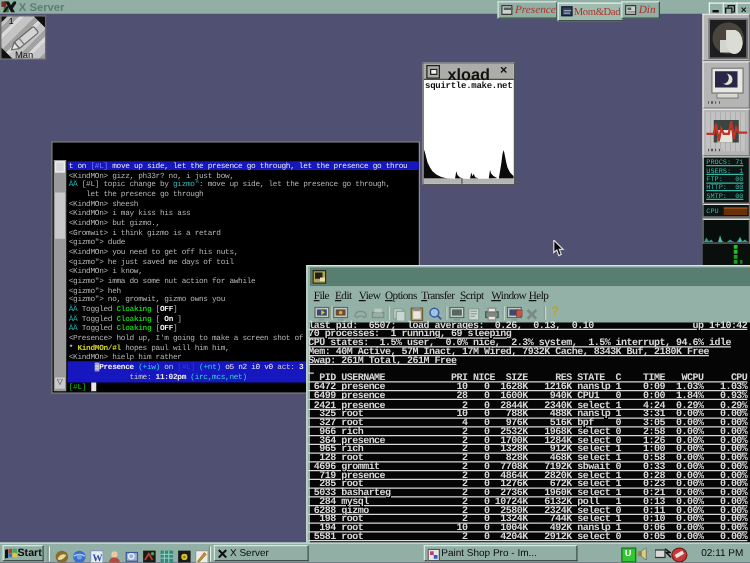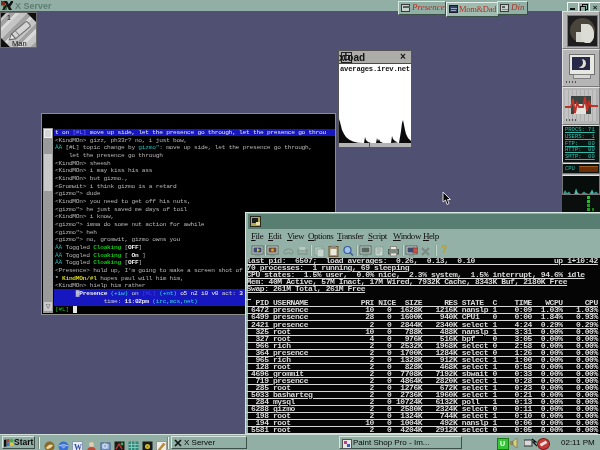--- a/index.html
+++ b/index.html
@@ -165,24 +165,24 @@
 
   <div class="abs" style="left:13px;top:192.2px;font-family:'Liberation Mono',monospace;font-size:6.2px;letter-spacing:-0.24px;color:#11c211;white-space:pre;">[#L] </div>
   <div class="abs" style="left:31px;top:192px;width:4px;height:7px;background:#e8e8e8;"></div>
 </div>
 
 <div class="abs" style="left:338px;top:50px;width:74px;height:98px;background:#fff;border:1px solid #555;box-sizing:border-box;">
   <div class="abs" style="left:0;top:0;width:72px;height:12px;background:#acaca8;border-bottom:1px solid #4a4a4a;">
     <div class="abs" style="left:2px;top:1px;width:9px;height:9px;background:#acaca8;border:1px solid #222;">
         <div class="abs" style="left:2px;top:2px;width:4px;height:3px;background:#f0f0f0;border:1px solid #222;"></div>
       </div>
-    <div class="abs" style="left:0;top:1px;width:72px;font-size:10px;font-weight:bold;color:#111;">xload</div>
+    <div class="abs" style="left:0;top:1px;width:72px;text-align:center;font-size:13px;font-weight:bold;color:#111;">xload</div>
     <div class="abs" style="left:61px;top:0px;font-size:10px;font-weight:bold;color:#111;">×</div>
   </div>
-  <div class="abs" style="left:1px;top:14px;font-family:'Liberation Mono',monospace;font-size:7.2px;font-weight:bold;color:#111;white-space:pre;letter-spacing:-0.2px;">averages.irev.net</div>
+  <div class="abs" style="left:1px;top:14px;font-family:'Liberation Mono',monospace;font-size:7.2px;font-weight:bold;color:#111;white-space:pre;letter-spacing:-0.2px;">squirtle.make.net</div>
 
   <svg class="abs" style="left:0;top:60px;" width="72" height="32" viewBox="0 0 72 32">
     <path d="M0 8 L1 11 L2 15 L3 19 L5 23 L7 26 L10 28.5 L14 30.5 L19 31.7 L24 32 L0 32 Z" fill="#0a0a0a"></path>
     <path d="M25 32 L26 26 L27 29 L29 31 L32 32 Z" fill="#0a0a0a"></path>
     <path d="M37 32 L38 27 L39 30 L40 28 L41 30.5 L44 32 Z" fill="#0a0a0a"></path>
     <path d="M52 32 L53 25 L54 28 L56 30 L59 31.5 Z" fill="#0a0a0a"></path>
     <path d="M60 32 L62 20 L63 12 L64 9 L65 14 L66 19 L67 23 L69 27 L71 29 L72 30 L72 32 Z" fill="#0a0a0a"></path>
   </svg>
   <div class="abs" style="left:0;top:92px;width:72px;height:4px;background:#b4b4b4;">
     <div class="abs" style="left:30px;top:0;width:1px;height:4px;background:#555;"></div>

